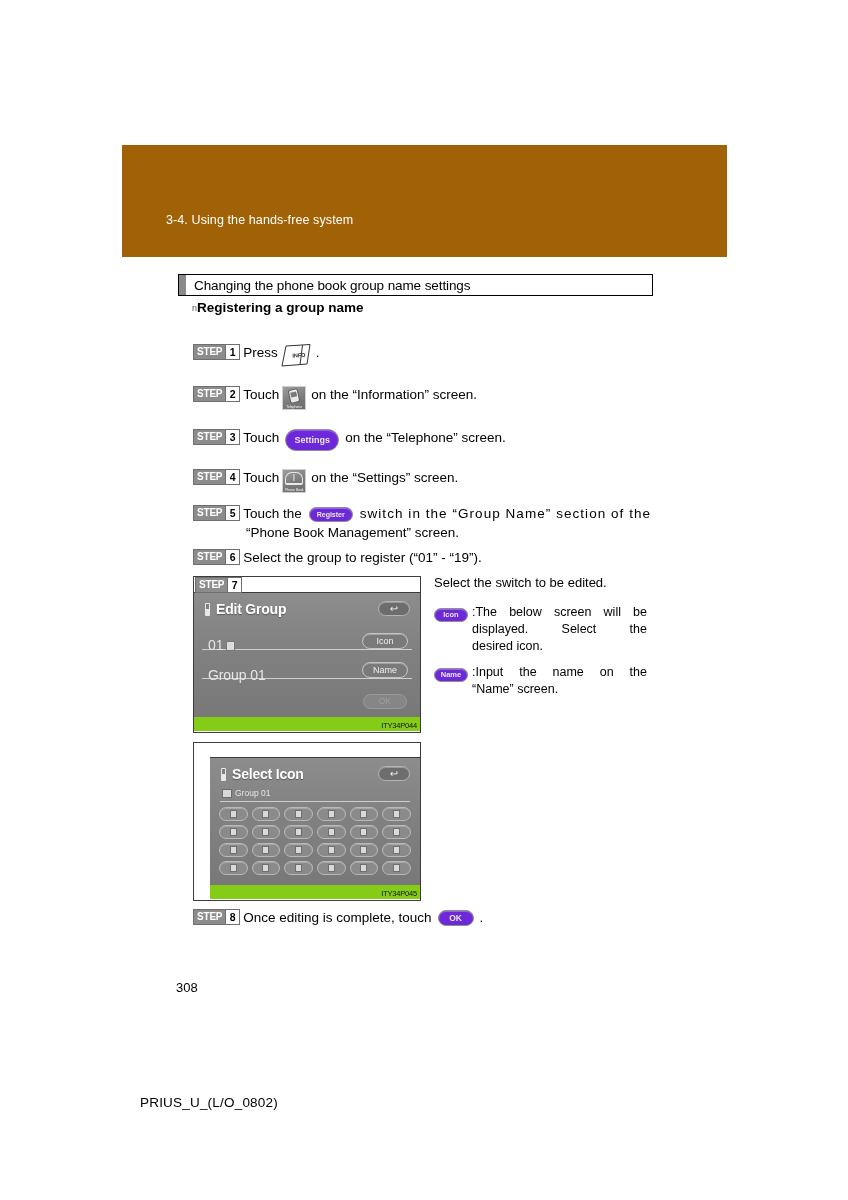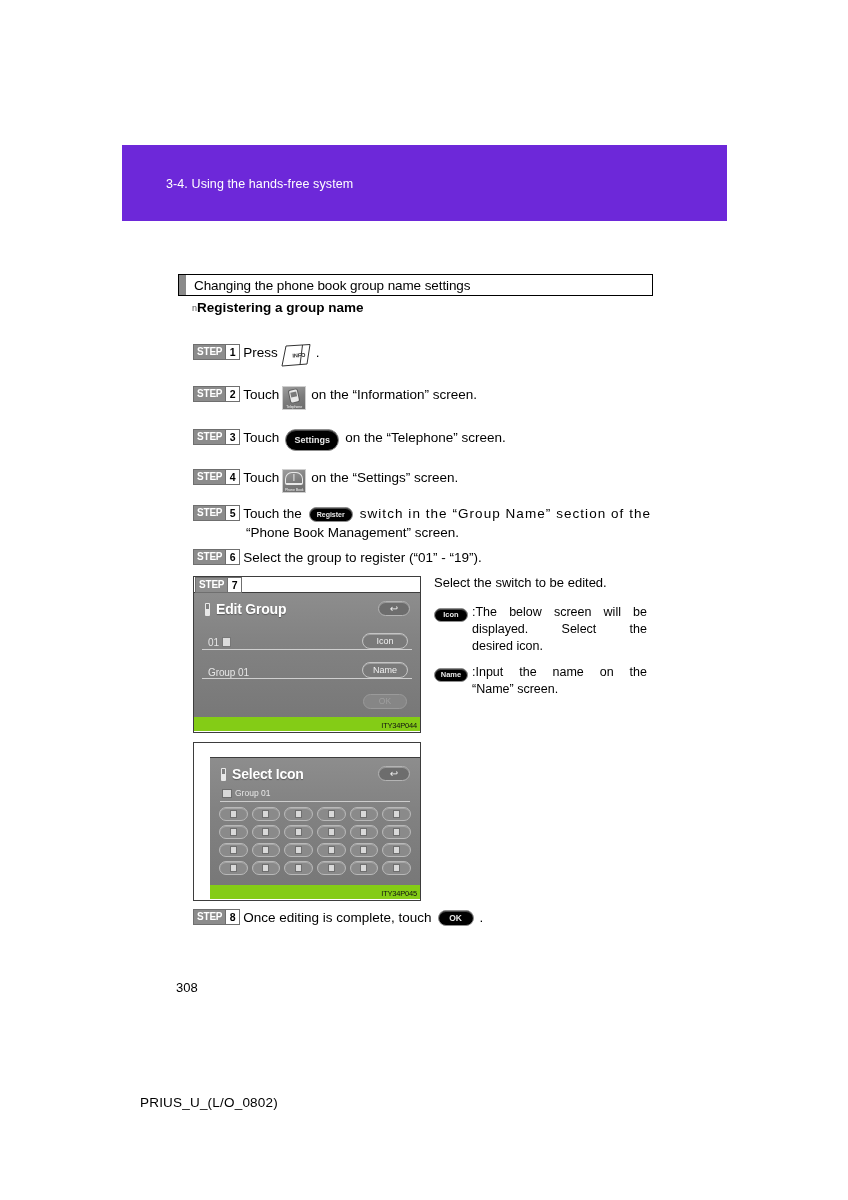--- a/index.html
+++ b/index.html
@@ -15,22 +15,22 @@
     color: #000000;
     overflow: hidden;
   }
 
   
   .chapter-band {
     position: absolute;
     left: 122px;
     top: 145px;
     width: 605px;
-    height: 76px;
-    background: #6d28d9;
+    height: 112px;
+    background: #a16207;
   }
   .chapter-band-label {
     position: absolute;
     left: 44px;
     bottom: 30px;
     color: #ffffff;
     font-size: 12.5px;
     letter-spacing: 0.1px;
     white-space: nowrap;
   }
@@ -120,21 +120,21 @@
     line-height: 18px;
     white-space: nowrap;
   }
   .step-row .step-text {
     padding-left: 3px;
   }
 
   
   .pill {
     display: inline-block;
-    background: #000000;
+    background: #6d28d9;
     color: #e8e8e8;
     border-radius: 9px;
     border: 1px solid #8f8f8f;
     box-shadow: inset 0 1px 0 rgba(255,255,255,0.28);
     text-align: center;
     font-size: 8px;
     font-weight: bold;
     line-height: 1;
     box-sizing: border-box;
     vertical-align: middle;
@@ -295,21 +295,21 @@
   .eg-row {
     position: absolute;
     left: 8px;
     right: 8px;
     height: 1px;
     background: #cfcfcf;
   }
   .eg-label {
     position: absolute;
     color: #e6e6e6;
-    font-size: 10px;
+    font-size: 14px;
     letter-spacing: -0.1px;
     white-space: nowrap;
   }
   .eg-btn {
     position: absolute;
     width: 46px;
     height: 16px;
     border-radius: 8px;
     background: #7a7a7a;
     border: 1px solid #c4c4c4;

